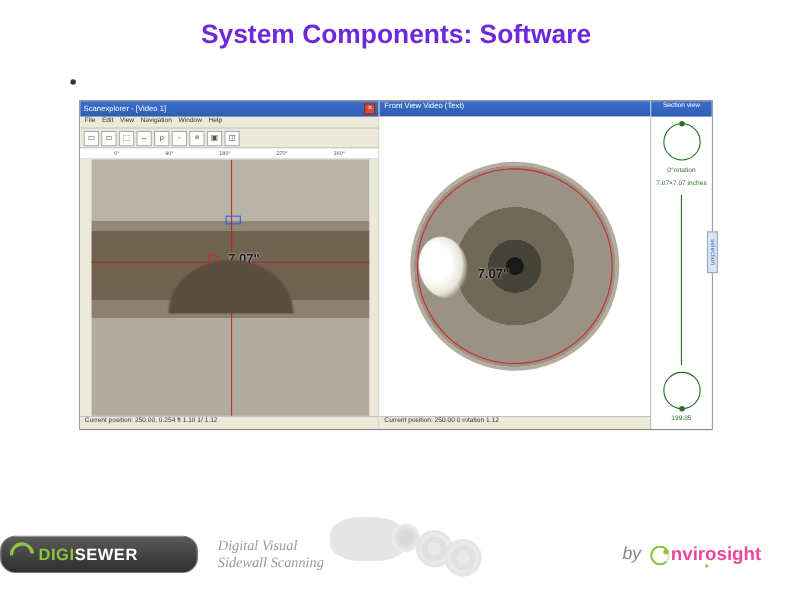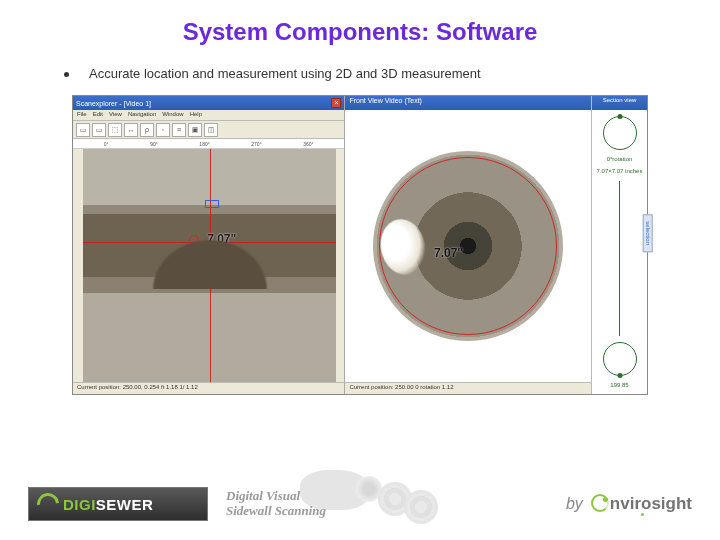--- a/index.html
+++ b/index.html
@@ -275,25 +275,24 @@
   }
   .equip-wheel {
     position:absolute; width:34px; height:34px; border-radius:50%;
     background: radial-gradient(circle,#aaa 30%,#888 32% 55%,#aaa 58%);
     border: 3px solid #999;
   }
   .equip-w1 { left:108px; top:30px; }
   .equip-w2 { left:134px; top:38px; }
 
   .digisewer-badge {
-    margin-left: 28px;
     width: 180px; height: 34px;
     background: linear-gradient(#5a5a5a,#2e2e2e);
     border: 1px solid #777;
-    border-radius: 0;
+    border-radius: 14px;
     display: flex; align-items: center;
     padding: 0 8px;
     gap: 4px;
   }
   .ds-arc {
     width: 22px; height: 22px;
     border: 3px solid #8cc63f;
     border-right-color: transparent;
     border-bottom-color: transparent;
     border-radius: 50%;
@@ -308,35 +307,34 @@
   .ds-digi { color: #8cc63f; }
   .ds-sewer { color: #fff; }
 
   .tagline {
     margin-left: 18px;
     font-family: Georgia, 'Times New Roman', serif;
     font-style: italic;
     font-size: 13px;
     color: #9a9a9a;
     line-height: 1.15;
-    font-weight: bold;
   }
 
   .by-block {
     margin-left: auto;
     margin-right: 28px;
     display: flex; align-items: center; gap: 8px;
   }
   .by-text { font-size: 16px; color:#888; font-style: italic; }
   .env-logo {
     font-family: Arial, sans-serif;
     font-size: 17px;
     font-weight: bold;
-    color: #737373;
-    display: flex; align-items: flex-start;
+    color: #ec4899;
+    display: flex; align-items: flex-end;
     position: relative;
   }
   .env-swirl {
     width:18px; height:18px;
     border:2px solid #8cc63f;
     border-right-color:#dce9c2;
     border-radius:50%;
     margin-right:1px;
     position: relative;
   }
@@ -349,21 +347,20 @@
     background:#8cc63f; right:48px; bottom:-2px;
   }
 </style>
 </head>
 <body>
 
 <h1 class="slide-title">System Components: Software</h1>
 
 <div class="bullet-row">
   <span class="bullet-dot"></span>
-  <span>Accurate location and measurement using 2D and 3D measurement</span>
 </div>
 
 <div class="figure-area">
 
   <div class="left-window">
     <div class="titlebar">
       <span>Scanexplorer - [Video 1]</span>
       <span class="win-btn">×</span>
     </div>
     <div class="menubar">

